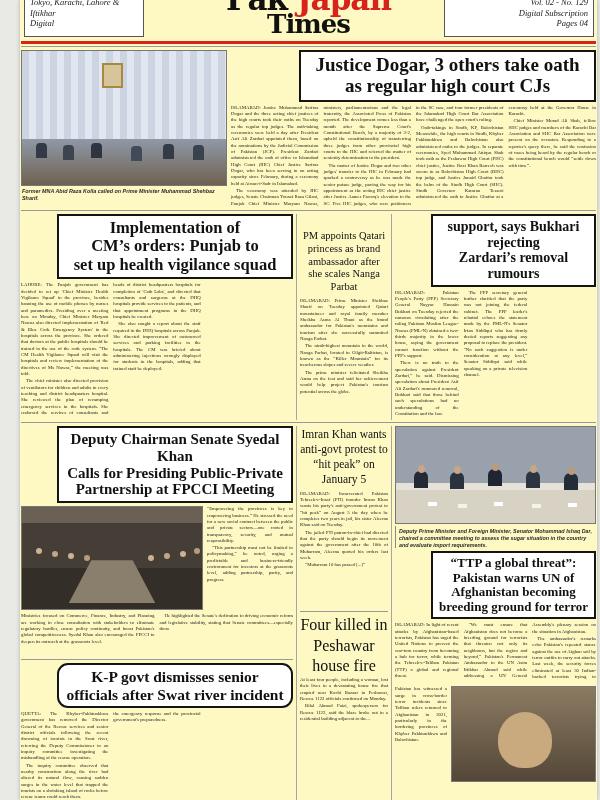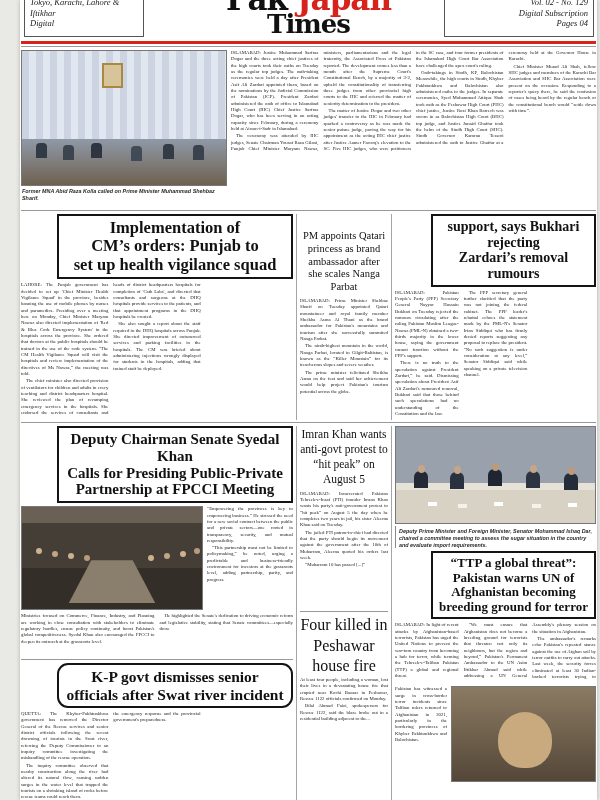--- a/index.html
+++ b/index.html
@@ -1,17 +1,17 @@
 <!DOCTYPE html>
 <html><head>
 <meta charset="utf-8">
 <style>
   html,body{margin:0;padding:0;}
   body{background:#e9e9e6;font-family:"Liberation Serif","DejaVu Serif",serif;}
-  .page{position:relative;width:577px;height:800px;margin-left:20px;background:#ffffff;overflow:hidden;
+  .page{position:relative;width:577px;height:800px;margin-left:20px;background:#fef9c3;overflow:hidden;
         box-shadow:0 0 4px rgba(0,0,0,.25);padding:0 1px;box-sizing:border-box;}
   
   .masthead{position:relative;height:40px;overflow:hidden;}
   .mast-box{position:absolute;top:-7px;border:1px solid #555;background:#fff;font:italic 8.5px/1.25 "Liberation Serif",serif;color:#222;padding:3px 5px;box-sizing:border-box;}
   .mast-box.left{left:3px;width:120px;height:44px;}
   .mast-box.right{right:2px;width:150px;height:44px;text-align:right;}
   .logo{position:absolute;left:50%;top:-15px;transform:translateX(-50%);text-align:center;font-family:"DejaVu Serif",serif;font-weight:bold;color:#111;letter-spacing:-1px;white-space:nowrap;}
   .logo .l1{font-size:31px;line-height:.95;}
   .logo .l2{font-size:26px;line-height:.8;display:block;}
   .logo .jp{color:#d8231d;}
@@ -103,20 +103,24 @@
   <section class="r1">
     <div class="left">
       <div class="photo pa">
         <div class="frame"></div>
         <div class="floor"></div>
         <div class="figs"></div>
       </div>
       <div class="caption">Former MNA Abid Raza Kolla called on Prime Minister Muhammad Shehbaz Sharif.</div>
     </div>
     <div class="right">
+      <div class="hbox">
+        <span>Justice Dogar, 3 others take oath</span>
+        <span>as regular high court CJs</span>
+      </div>
       <div class="body cols4" style="height:108px;">
           <p>ISLAMABAD: Justice Muhammad Sarfraz Dogar and the three acting chief justices of the high courts took their oaths on Tuesday as the regular top judges. The oath-taking ceremonies were held a day after President Asif Ali Zardari appointed them, based on the nominations by the Judicial Commission of Pakistan (JCP). President Zardari administered the oath of office to Islamabad High Court (IHC) Chief Justice Sarfraz Dogar, who has been serving in an acting capacity since February, during a ceremony held at Aiwan-i-Sadr in Islamabad.</p>
           <p>The ceremony was attended by IHC judges, Senate Chairman Yousaf Raza Gilani, Punjab Chief Minister Maryam Nawaz, ministers, parliamentarians and the legal fraternity, the Associated Press of Pakistan reported. The development comes less than a month after the Supreme Court's Constitutional Bench, by a majority of 3-2, upheld the constitutionality of transferring three judges from other provincial high courts to the IHC and referred the matter of seniority determination to the president.</p>
           <p>The matter of Justice Dogar and two other judges' transfer to the IHC in February had sparked a controversy as he was made the senior puisne judge, paving the way for his appointment as the acting IHC chief justice after Justice Aamer Farooq's elevation to the SC. Five IHC judges, who were petitioners in the SC case, and four former presidents of the Islamabad High Court Bar Association have challenged the apex court's ruling.</p>
           <p>Oath-takings in Sindh, KP, Balochistan Meanwhile, the high courts in Sindh, Khyber Pakhtunkhwa and Balochistan also administered oaths to the judges. In separate ceremonies, Syed Muhammad Attique Shah took oath as the Peshawar High Court (PHC) chief justice, Justice Rozi Khan Barrech was sworn in as Balochistan High Court (BHC) top judge, and Justice Junaid Ghaffar took the helm of the Sindh High Court (SHC). Sindh Governor Kamran Tessori administered the oath to Justice Ghaffar at a ceremony held at the Governor House in Karachi.</p>
           <p>Chief Minister Murad Ali Shah, fellow SHC judges and members of the Karachi Bar Association and SHC Bar Association were present on the occasion. Responding to a reporter's query there, he said the confusion of cases being heard by the regular bench or the constitutional bench would “settle down with time”.</p>
         </div>
     </div>
   </section>
   <div class="hrule"></div>
@@ -189,21 +193,21 @@
         <div class="body cols3" style="height:120px;">
             <p>QUETTA: The Khyber-Pakhtunkhwa government has removed the Director General of the Rescue services and senior district officials following the recent drowning of tourists in the Swat river, referring the Deputy Commissioner to an inquiry committee investigating the mishandling of the rescue operation.</p>
             <p>The inquiry committee observed that nearby construction along the river had altered its natural flow, causing sudden surges in the water level that trapped the tourists on a shrinking island of rocks before rescue teams could reach them.</p>
             <p>The incident, in which several tourists drowned due to a delayed rescue operation, had already drawn nationwide criticism over the emergency response and the provincial government's preparedness.</p>
           </div>
       </div>
     </div>
 
     <div class="c-mid">
       <div>
-        <div class="mid-head imran-head">Imran Khan wants anti-govt protest to “hit peak” on August 5</div>
+        <div class="mid-head imran-head">Imran Khan wants anti-govt protest to “hit peak” on January 5</div>
         <div class="body" style="height:118px;">
             <p>ISLAMABAD: Incarcerated Pakistan Tehreek-e-Insaf (PTI) founder Imran Khan wants his party's anti-government protest to “hit peak” on August 5 the day when he completes two years in jail, his sister Aleema Khan said on Tuesday.</p>
             <p>The jailed PTI patron-in-chief had directed that the party should begin its movement against the government after the 10th of Muharram, Aleema quoted his orders last week.</p>
             <p>“Muharram 10 has passed [...]”</p>
           </div>
       </div>
       <div class="hrule"></div>
       <div>
         <div class="mid-head fire-head">
           <span style="display:block">Four killed in</span>

